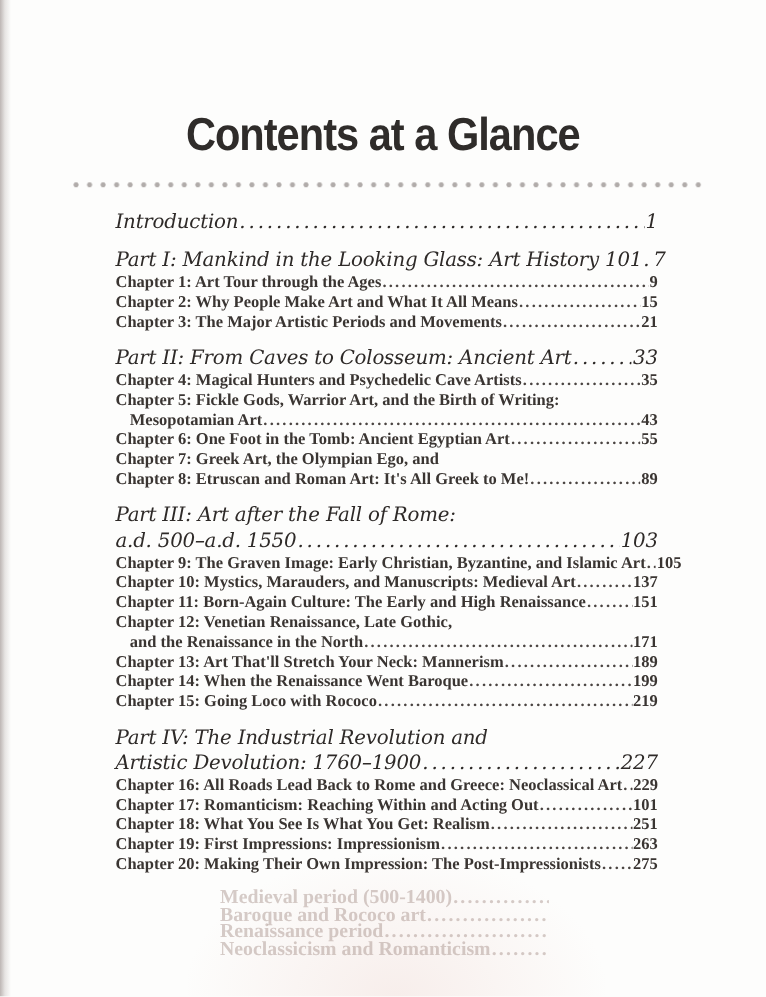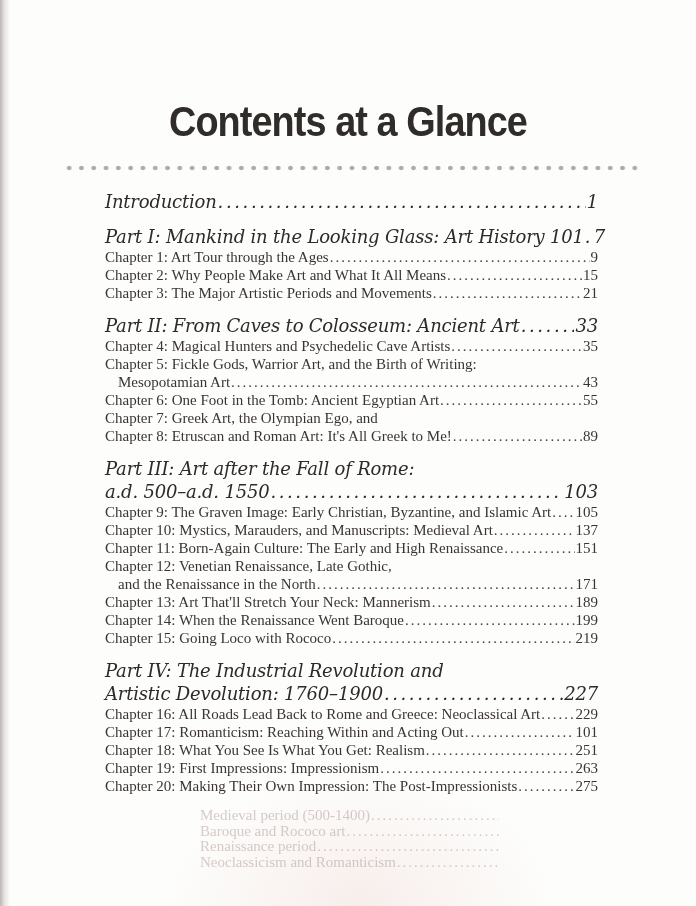--- a/index.html
+++ b/index.html
@@ -26,21 +26,21 @@
     color:#2f2c2a;
     transform:scaleX(0.9);
   }
   .dotsep{
     position:absolute;top:164px;left:63px;width:575px;height:8px;
     background-image:radial-gradient(circle,#b1acaa 2px,rgba(177,172,170,0) 2.6px);
     background-size:12.3px 8px;background-repeat:repeat-x;
     background-position:left center;
   }
   .toc{position:absolute;top:190px;left:105px;width:493px;}
-  .row{display:flex;align-items:baseline;}
+  .row{display:flex;align-items:baseline;font-weight:bold;}
   .txt{flex-shrink:0;white-space:nowrap;}
   .chapter-row{font-size:15px;line-height:18px;color:#3a3532;}
   .chapter-row .indent{padding-left:13px;}
   .part-row{
     font-family:"DejaVu Serif",serif;font-style:italic;font-weight:normal;
     font-size:18px;line-height:23px;letter-spacing:-0.2px;
     color:#2e2a28;margin-top:12px;
   }
   .part-row.cont{margin-top:0;}
   .intro-row{margin-top:0;margin-bottom:3px;}
@@ -48,21 +48,21 @@
     flex:1;overflow:hidden;white-space:nowrap;min-width:8px;margin:0 1px;
   }
   .leader::after{
     content:"................................................................................................................................................................";
   }
   .chapter-row .leader{letter-spacing:2px;color:#4a4441;}
   .part-row .leader{letter-spacing:2.6px;color:#2e2a28;}
   .pg{white-space:nowrap;flex-shrink:0;}
   .ghost{
     position:absolute;left:200px;top:808px;width:300px;
-    font-size:15px;line-height:15.5px;
+    font-size:18px;line-height:15.5px;
     color:rgba(158,134,126,0.42);
     filter:blur(0.35px);
   }
   .ghost .row{display:flex;align-items:baseline;}
   .ghost .leader{letter-spacing:2px;}
 </style>
 </head>
 <body>
 
 <div class="scan">

